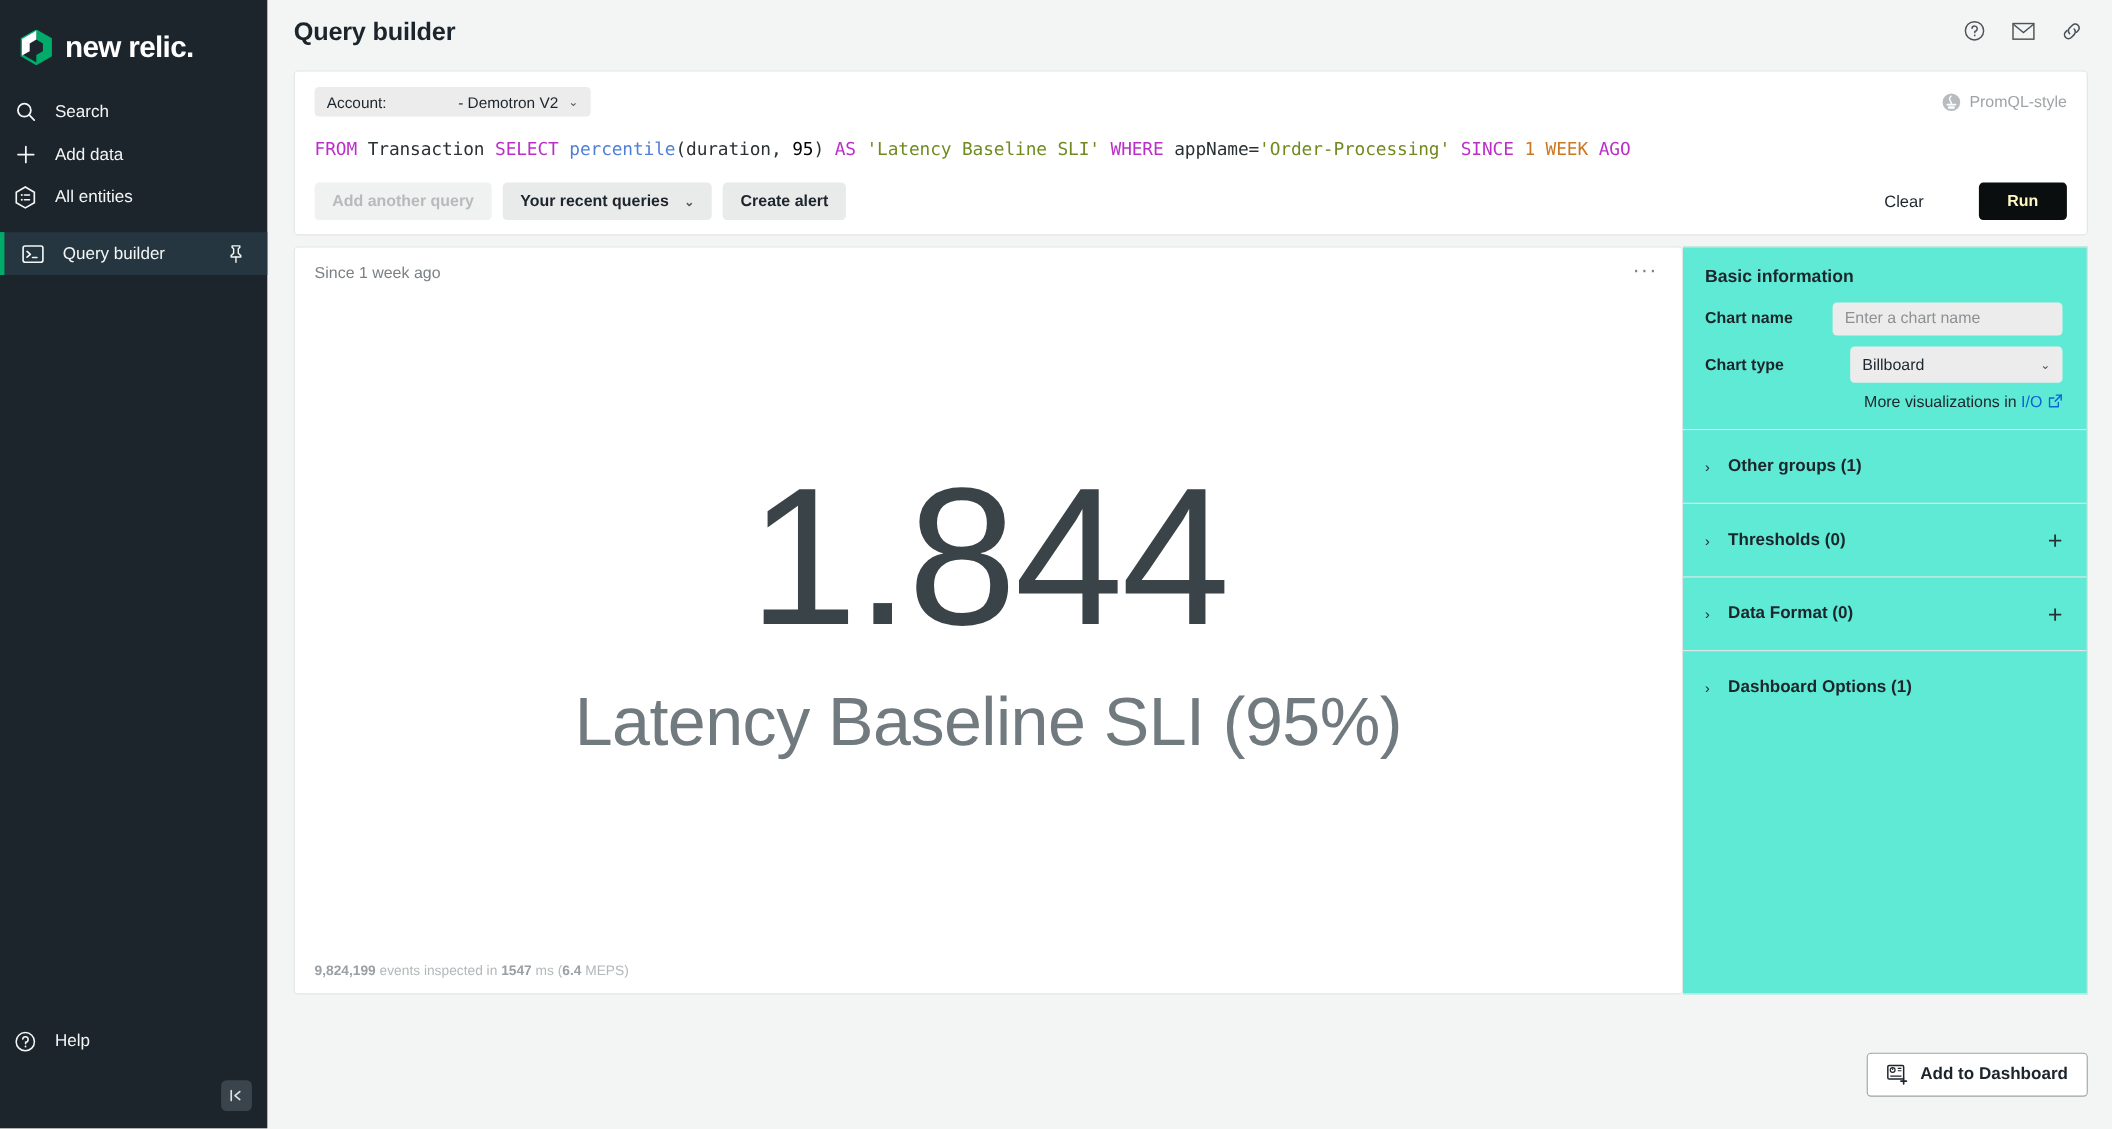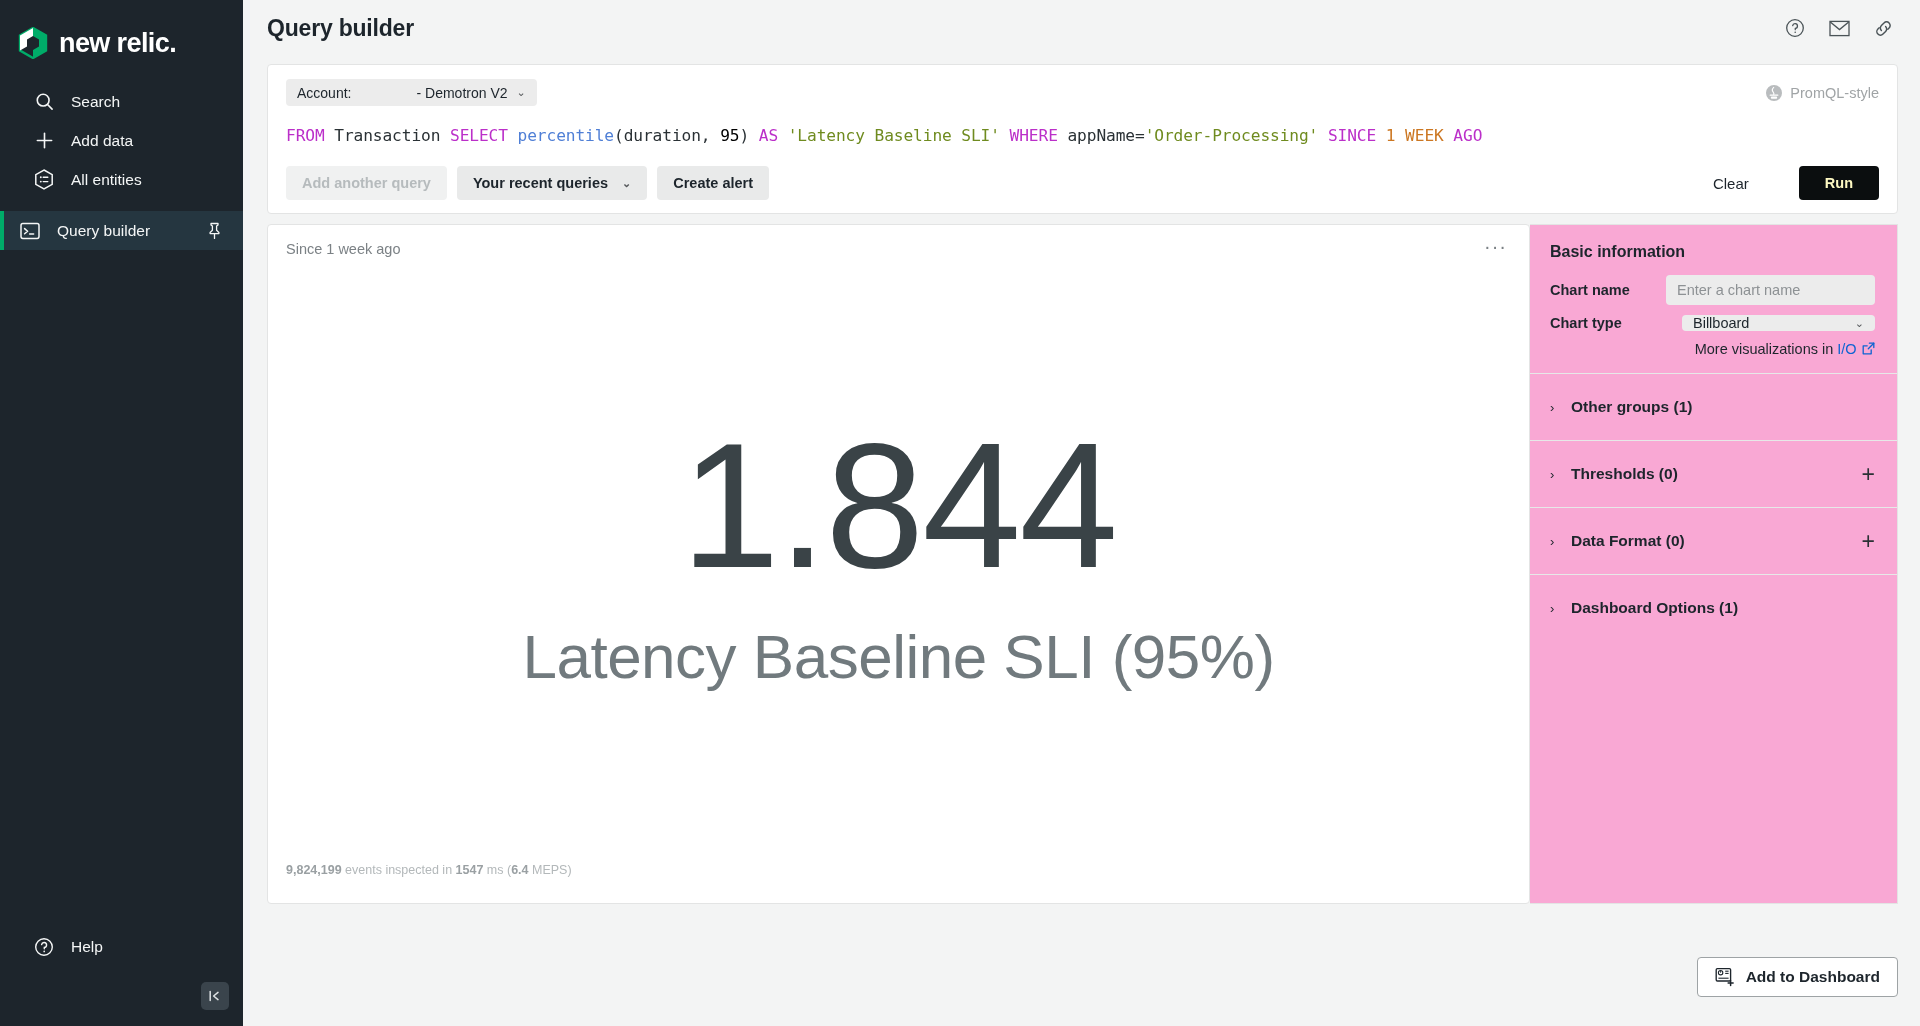--- a/index.html
+++ b/index.html
@@ -24,21 +24,21 @@
   }
   .logo-mark { width: 30px; height: 32px; flex: 0 0 30px; }
   .logo-text {
     color: #fff; font-size: 27px; font-weight: 700;
     letter-spacing: -0.6px; line-height: 1;
   }
   .logo-text .dot { color: #fff; }
   .nav { margin-top: 18px; }
   .nav-item {
     display: flex; align-items: center; gap: 16px;
-    height: 39px; padding-left: 33px;
+    height: 39px; padding-left: 12px;
     color: #f4f6f6; font-size: 15.5px;
     cursor: pointer; position: relative;
   }
   .nav-item .ico { width: 22px; height: 22px; flex: 0 0 22px;
     display: flex; align-items: center; justify-content: center; }
   .nav-sep { height: 12px; }
   .nav-item.active {
     background: #253640;
     border-left: 4px solid #00ac69;
     padding-left: 15px;
@@ -147,45 +147,45 @@
   .bb-value {
     font-size: 178px; font-weight: 400; color: #3a4347;
     line-height: 1; letter-spacing: -2px;
     font-family: "Liberation Sans", sans-serif;
   }
   .bb-label {
     font-size: 62px; color: #717a7e; font-weight: 400;
     margin-top: 26px; letter-spacing: -0.5px;
   }
   .chart-foot {
-    position: absolute; left: 18px; bottom: 26px;
+    position: absolute; left: 18px; bottom: 14px;
     font-size: 12.5px; color: #b3b8ba;
   }
   .chart-foot b { color: #9aa0a3; font-weight: 700; }
 
   
   .side-panel {
-    width: 368px; flex: 0 0 368px; background: #f9a8d4;
+    width: 368px; flex: 0 0 368px; background: #5eead4;
     border: 1px solid #e3e4e4; border-left: none;
     max-height: 680px; overflow: hidden;
     padding: 0;
   }
   .panel-sec { padding: 18px 22px 16px 20px; }
   .panel-title { font-size: 16px; font-weight: 700; color: #1d252c; margin-bottom: 14px; }
   .field-row { display: flex; align-items: center; margin-bottom: 10px; }
   .field-label { width: 132px; font-size: 14.5px; font-weight: 700; color: #1d252c; }
   .field-input {
     flex: 1 1 auto; height: 30px; background: #ececec;
     border: none; border-radius: 4px; padding: 0 11px;
     font-size: 14.5px; color: #1d252c;
     font-family: "Liberation Sans", sans-serif;
   }
   .field-input::placeholder { color: #8d9194; }
   .field-select {
-    flex: 1 1 auto; height: 16px; background: #ececec;
+    flex: 1 1 auto; height: 33px; background: #ececec;
     border-radius: 4px; padding: 0 11px;
     font-size: 14.5px; color: #1d252c;
     display: flex; align-items: center; cursor: pointer;
   }
   .field-select .caret { margin-left: auto; }
   .morevis {
     text-align: right; font-size: 14.5px; color: #1d252c;
     margin-top: 4px;
   }
   .morevis a { color: #0d64d2; text-decoration: none; cursor: pointer; }

